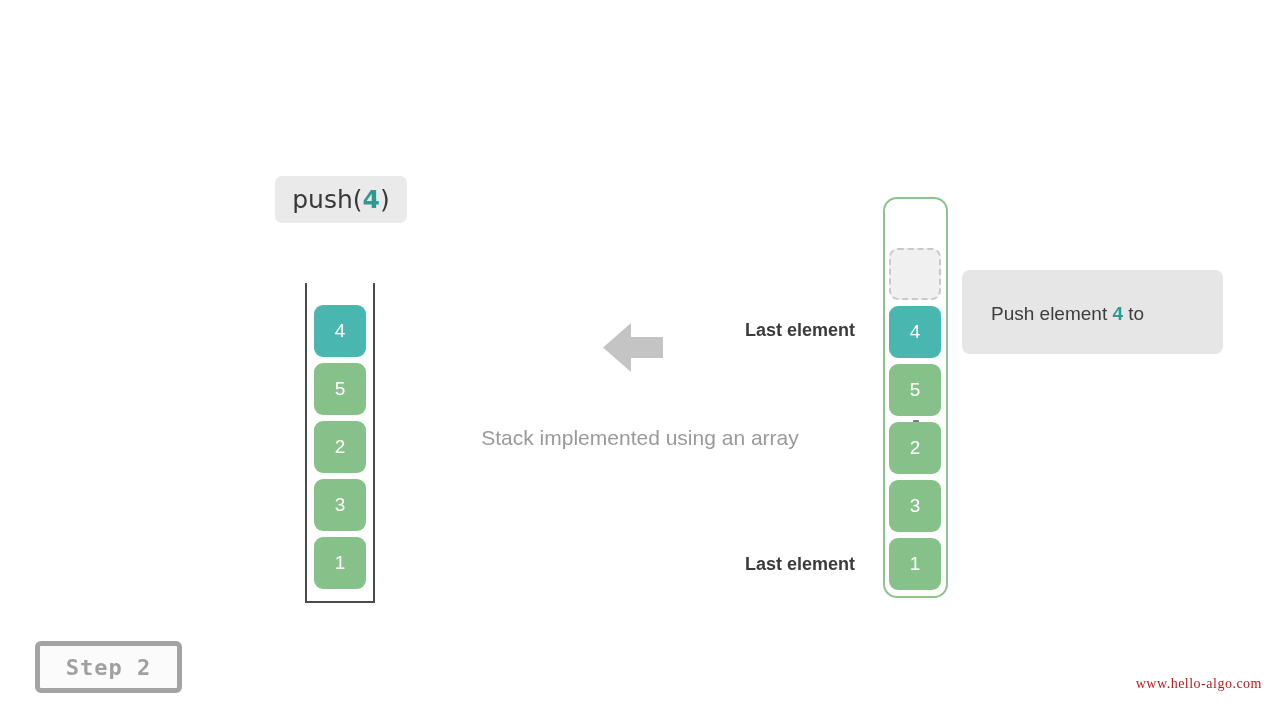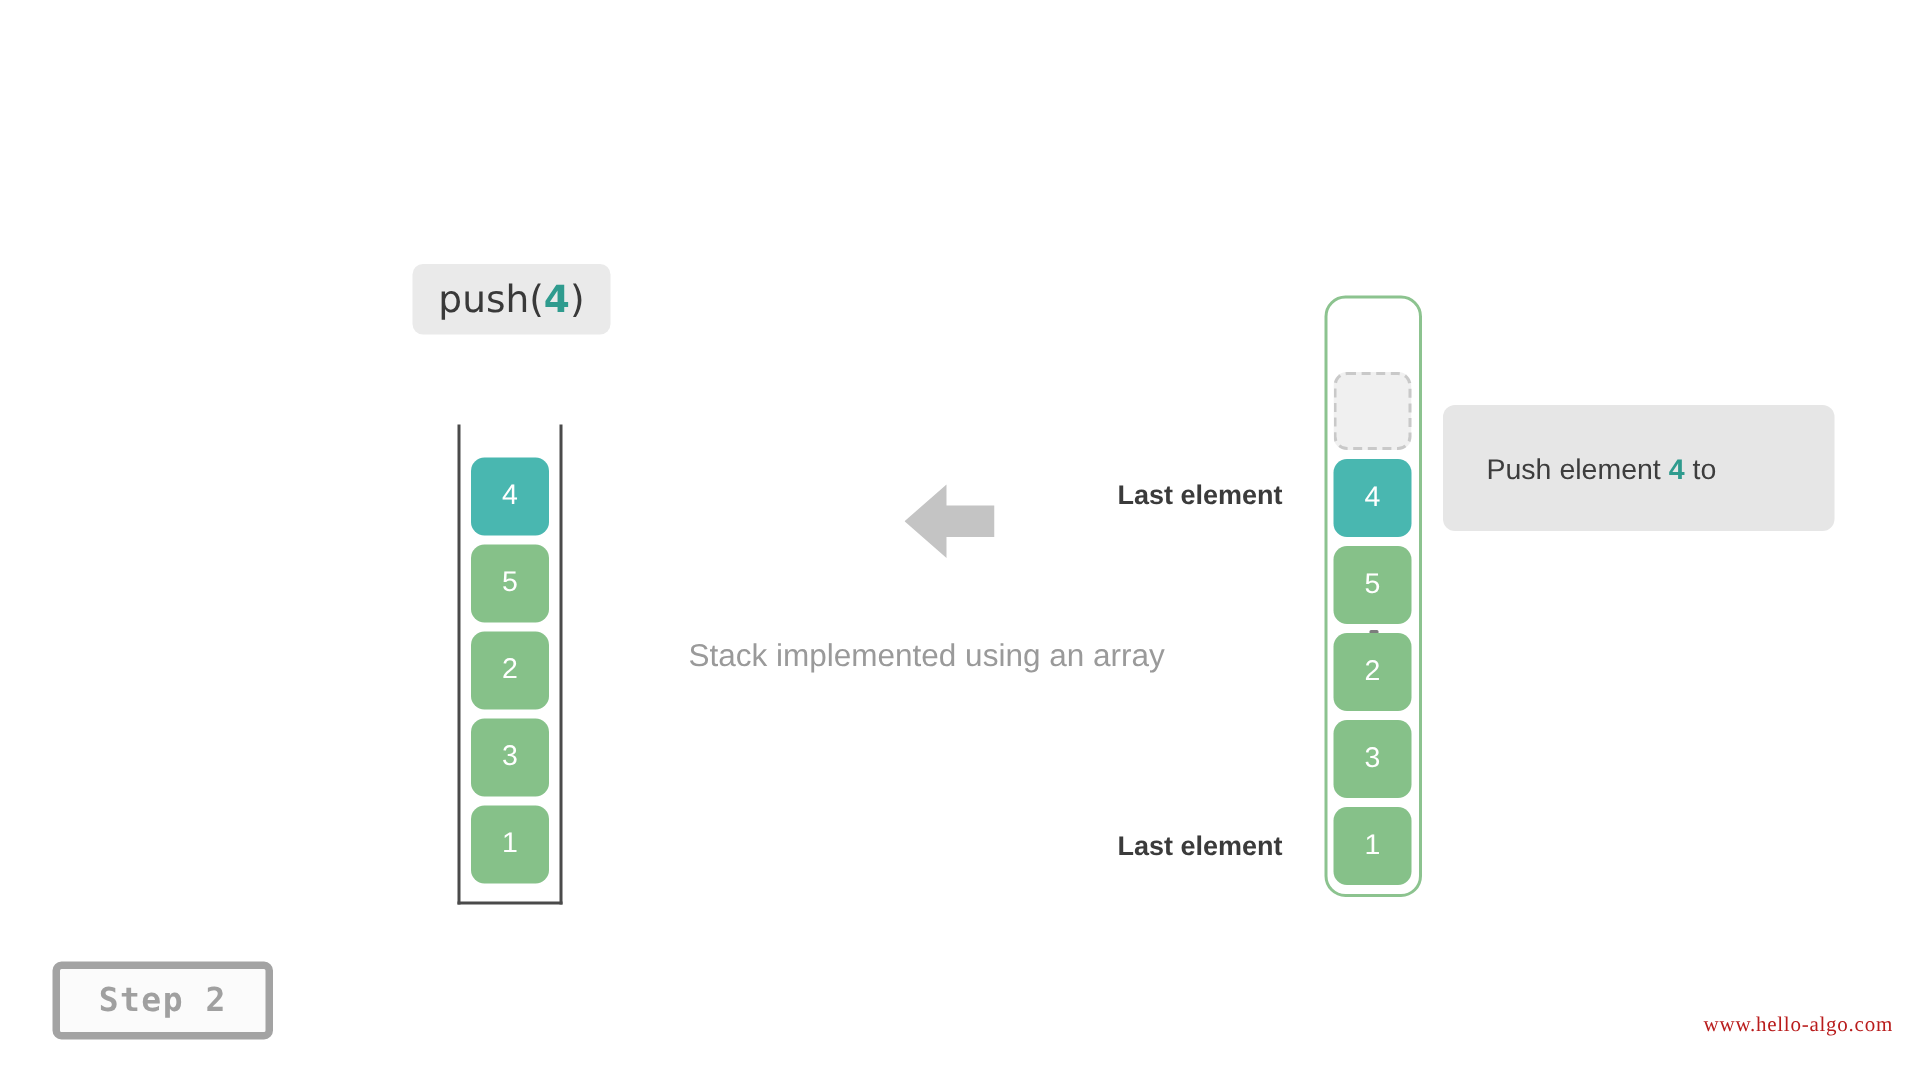--- a/index.html
+++ b/index.html
@@ -93,21 +93,21 @@
     left: 603px;
     top: 320px;
     width: 60px;
     height: 55px;
   }
   #caption-middle {
     position: absolute;
     left: 459px;
     top: 426px;
     width: 362px;
-    text-align: left;
+    text-align: center;
     font-size: 21px;
     color: #9a9a9a;
     font-family: "Liberation Sans", sans-serif;
   }
   #label-last {
     position: absolute;
     left: 660px;
     top: 320px;
     width: 195px;
     text-align: right;

